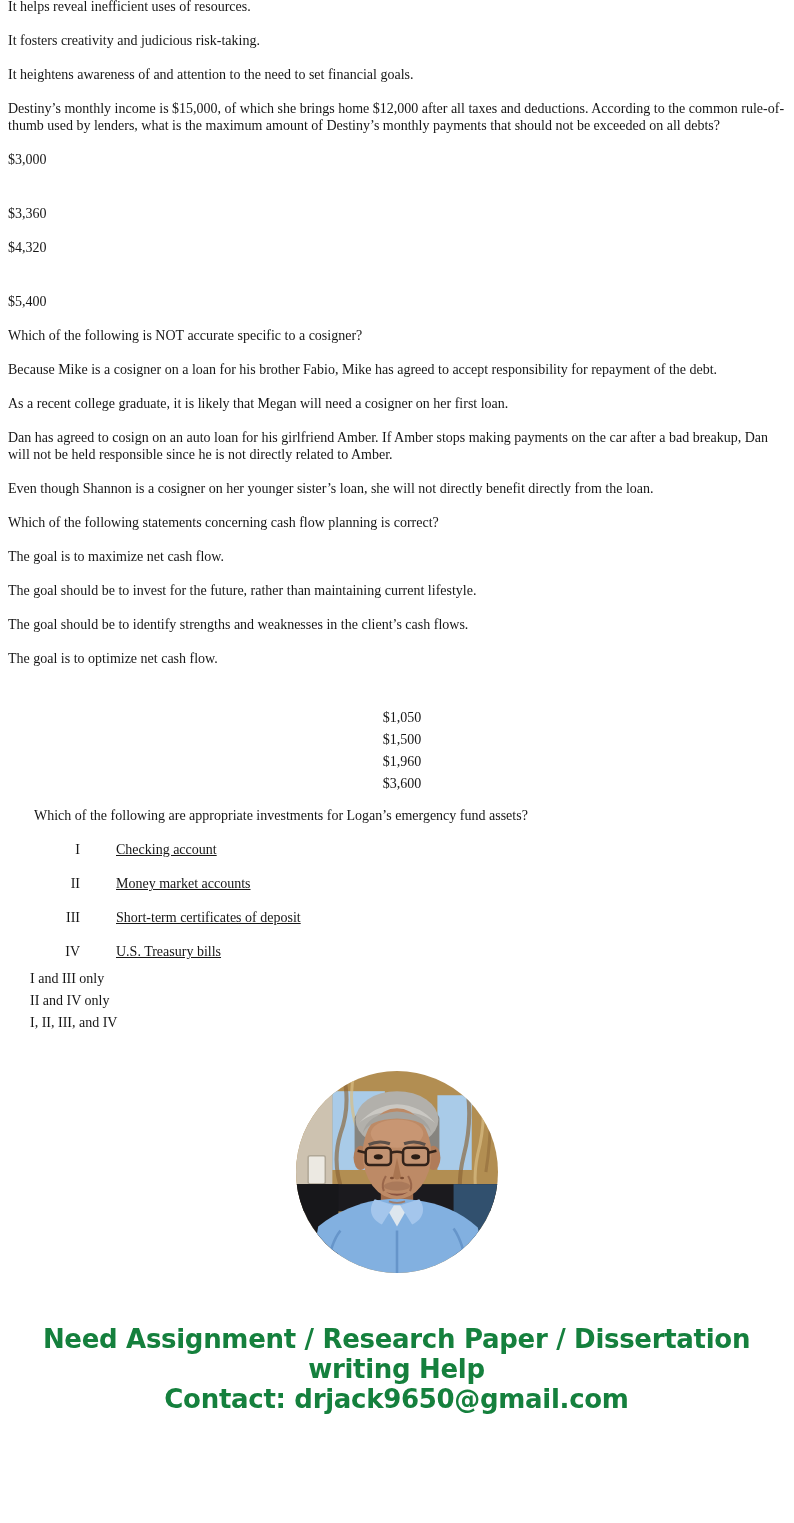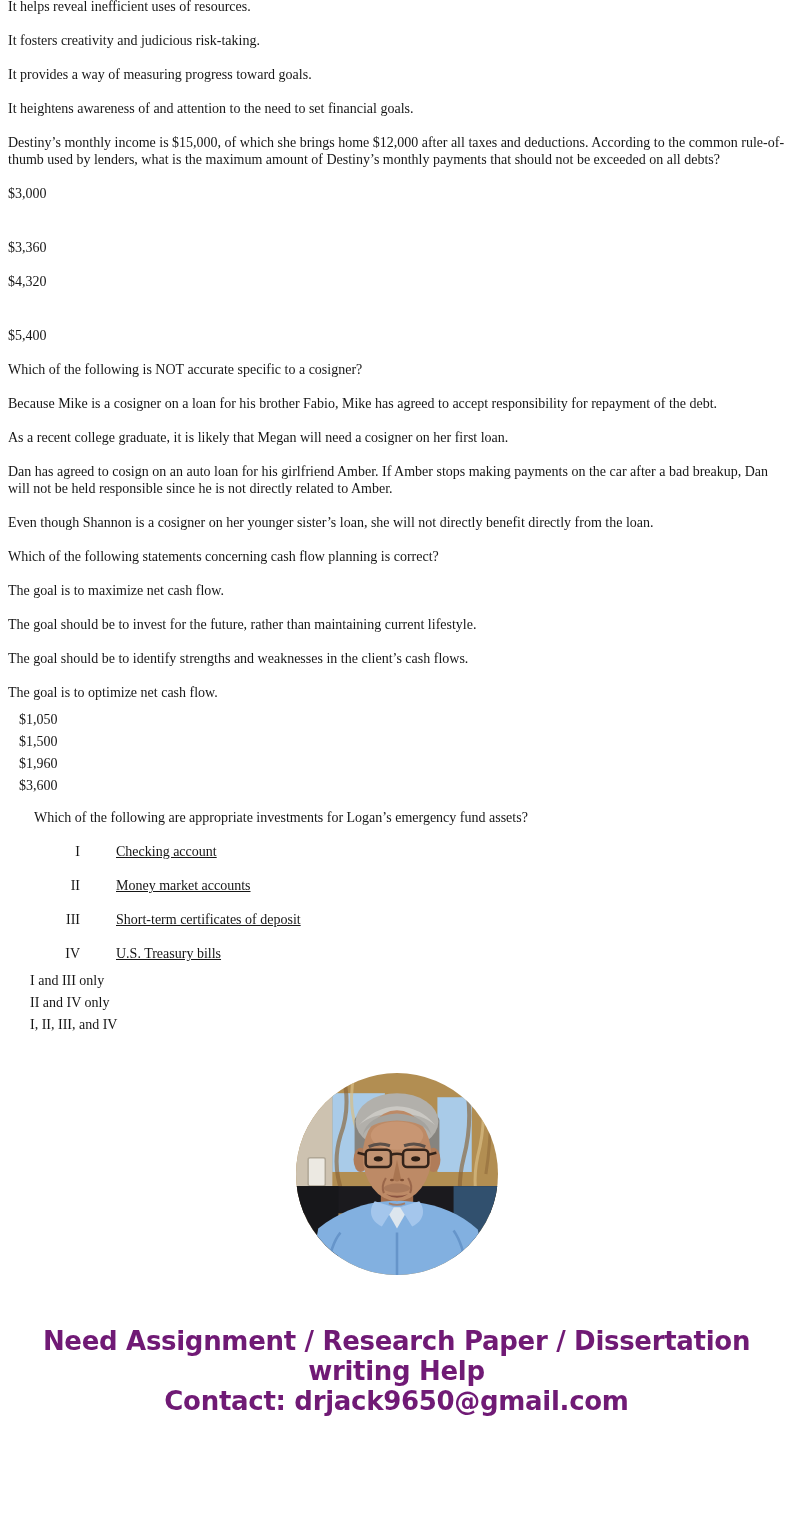--- a/index.html
+++ b/index.html
@@ -11,47 +11,46 @@
     font-family:"Liberation Serif","DejaVu Serif",serif;
     font-size:14px;line-height:17px;color:#161616;
     overflow:hidden;
   }
   .para{margin:17px 0 0 0;}
   .para.first{margin-top:-2px;}
   .para.gap-lg{margin-top:37px;}
   .indent-q{padding-left:5px;}
   .list{margin:0;padding:0;}
   .list .tight-line{margin:0;line-height:22px;}
-  .amount-list{margin-top:8px;padding-left:11px;}
+  .amount-list{margin-top:40px;padding-left:11px;text-align:center;}
   .logan-question{margin-top:12px;margin-left:21px;}
   .roman-list{margin-top:17px;}
   .roman-row{display:flex;line-height:17px;margin-top:17px;}
   .roman-row:first-child{margin-top:0;}
   .roman-num{width:72px;text-align:right;flex:0 0 72px;}
   .roman-label{margin-left:36px;text-decoration:underline;}
   .answers-list{margin-top:8px;padding-left:22px;}
   .avatar{margin:37px auto 0 auto;width:202px;height:202px;display:block;}
   .footer{
     margin-top:51px;
     text-align:center;
     font-family:"DejaVu Sans","Liberation Sans",sans-serif;
     font-weight:700;
     font-size:26px;line-height:30px;
     letter-spacing:-0.3px;
-    color:#701a75;
+    color:#15803d;
   }
 </style>
 </head>
 <body>
 
 <main class="doc">
 
   <p class="para first">It helps reveal inefficient uses of resources.</p>
   <p class="para">It fosters creativity and judicious risk-taking.</p>
-  <p class="para">It provides a way of measuring progress toward goals.</p>
   <p class="para">It heightens awareness of and attention to the need to set financial goals.</p>
 
   <p class="para">Destiny’s monthly income is $15,000, of which she brings home $12,000 after all taxes and deductions. According to the common rule-of-thumb used by lenders, what is the maximum amount of Destiny’s monthly payments that should not be exceeded on all debts?</p>
 
   <p class="para">$3,000</p>
   <p class="para gap-lg">$3,360</p>
   <p class="para">$4,320</p>
   <p class="para gap-lg">$5,400</p>
 
   <p class="para">Which of the following is NOT accurate specific to a cosigner?</p>

